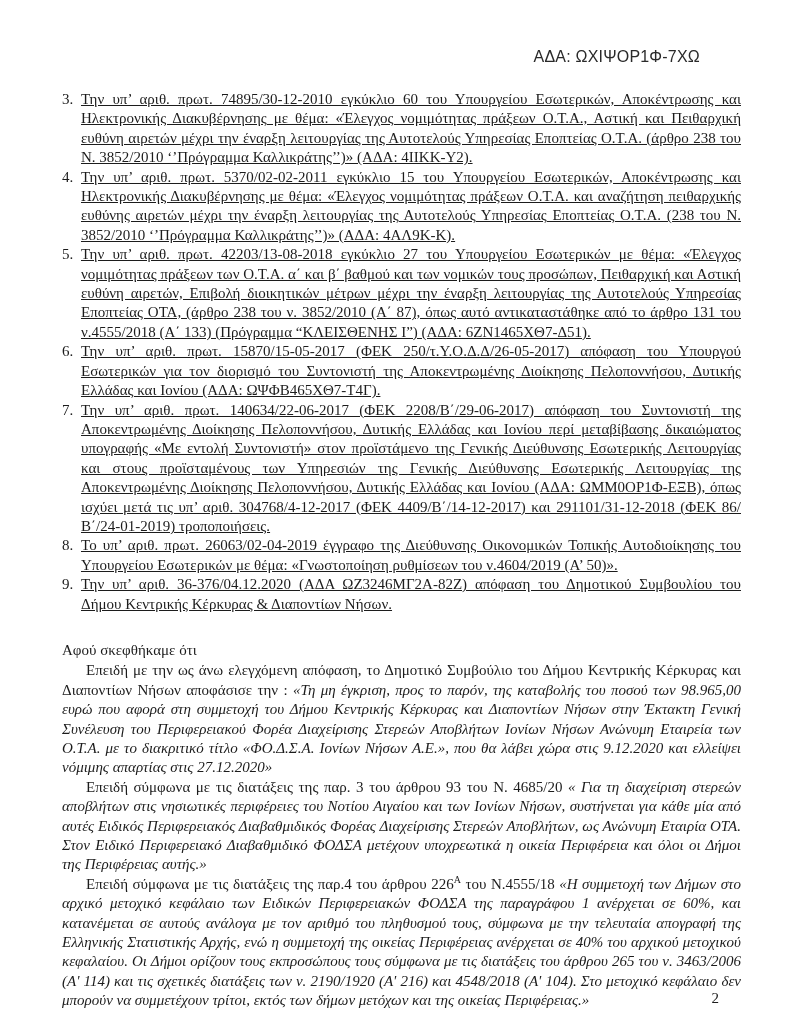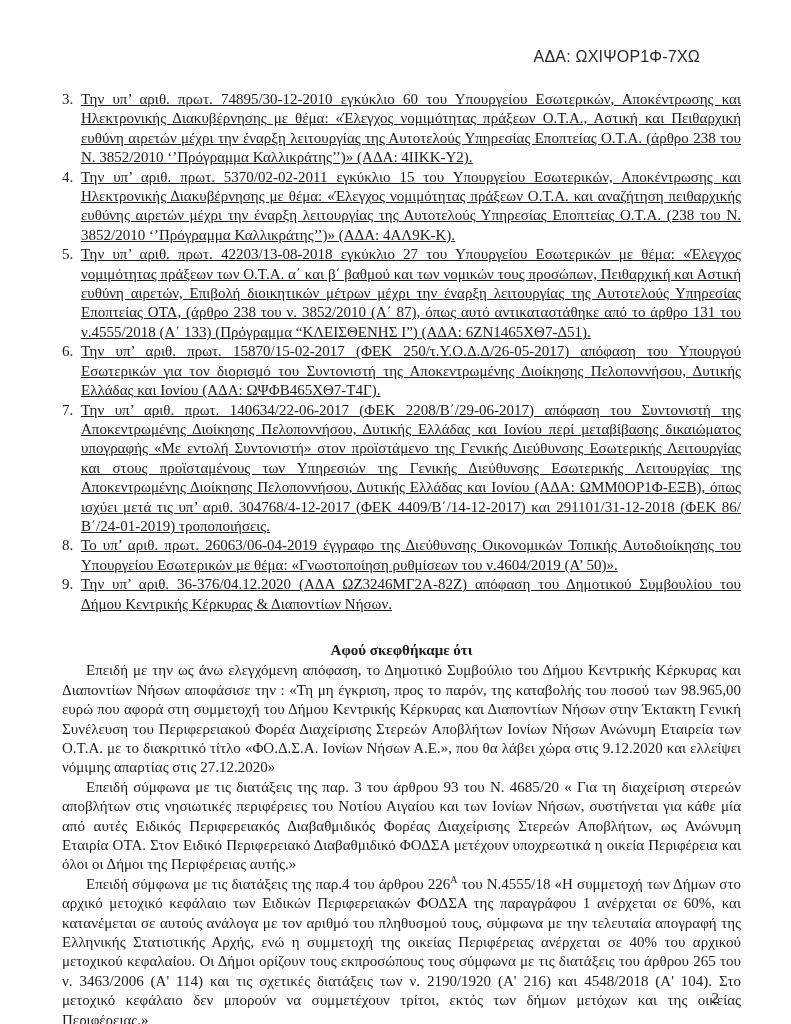--- a/index.html
+++ b/index.html
@@ -28,32 +28,32 @@
     position: absolute;
     top: 58px;
     left: 62px;
     right: 50px;
   }
   .ref-list { margin: 0; padding: 0; }
   .ref-item { display: flex; }
   .ref-item .num { flex: 0 0 19px; width: 19px; }
   .ref-item .txt { flex: 1; text-align: justify; text-decoration: underline; }
   .heading {
-    text-align: center;
-    font-weight: bold;
+    text-align: left;
+    font-weight: normal;
     margin-top: 27px;
     margin-bottom: 1px;
   }
   .para {
     margin: 0;
     text-align: justify;
     text-indent: 24px;
   }
   .lead { font-weight: normal; }
-  .it { }
+  .it { font-style: italic; }
   sup.a-sup { font-size: 10px; line-height: 0; vertical-align: super; }
   .pagenum {
     position: absolute;
     top: 957px;
     right: 72px;
     font-size: 15px;
   }
 </style>
 </head>
 <body>
@@ -72,29 +72,29 @@
       <div class="ref-item">
         <span class="num">4.</span>
         <span class="txt">Την υπ’ αριθ. πρωτ. 5370/02-02-2011 εγκύκλιο 15 του Υπουργείου Εσωτερικών, Αποκέντρωσης και Ηλεκτρονικής Διακυβέρνησης με θέμα: «Έλεγχος νομιμότητας πράξεων Ο.Τ.Α. και αναζήτηση πειθαρχικής ευθύνης αιρετών μέχρι την έναρξη λειτουργίας της Αυτοτελούς Υπηρεσίας Εποπτείας Ο.Τ.Α. (238 του Ν. 3852/2010 ‘’Πρόγραμμα Καλλικράτης’’)» (ΑΔΑ: 4ΑΛ9Κ-Κ).</span>
       </div>
       <div class="ref-item">
         <span class="num">5.</span>
         <span class="txt">Την υπ’ αριθ. πρωτ. 42203/13-08-2018 εγκύκλιο 27 του Υπουργείου Εσωτερικών με θέμα: «Έλεγχος νομιμότητας πράξεων των Ο.Τ.Α. α΄ και β΄ βαθμού και των νομικών τους προσώπων, Πειθαρχική και Αστική ευθύνη αιρετών, Επιβολή διοικητικών μέτρων μέχρι την έναρξη λειτουργίας της Αυτοτελούς Υπηρεσίας Εποπτείας ΟΤΑ, (άρθρο 238 του ν. 3852/2010 (Α΄ 87), όπως αυτό αντικαταστάθηκε από το άρθρο 131 του ν.4555/2018 (Α΄ 133) (Πρόγραμμα “ΚΛΕΙΣΘΕΝΗΣ Ι”) (ΑΔΑ: 6ΖΝ1465ΧΘ7-Δ51).</span>
       </div>
       <div class="ref-item">
         <span class="num">6.</span>
-        <span class="txt">Την υπ’ αριθ. πρωτ. 15870/15-02-2017 (ΦΕΚ 250/τ.Υ.Ο.Δ.Δ/26-05-2017) απόφαση του Υπουργού Εσωτερικών για τον διορισμό του Συντονιστή της Αποκεντρωμένης Διοίκησης Πελοποννήσου, Δυτικής Ελλάδας και Ιονίου (ΑΔΑ: ΩΨΦΒ465ΧΘ7-Τ4Γ).</span>
+        <span class="txt">Την υπ’ αριθ. πρωτ. 15870/15-05-2017 (ΦΕΚ 250/τ.Υ.Ο.Δ.Δ/26-05-2017) απόφαση του Υπουργού Εσωτερικών για τον διορισμό του Συντονιστή της Αποκεντρωμένης Διοίκησης Πελοποννήσου, Δυτικής Ελλάδας και Ιονίου (ΑΔΑ: ΩΨΦΒ465ΧΘ7-Τ4Γ).</span>
       </div>
       <div class="ref-item">
         <span class="num">7.</span>
         <span class="txt">Την υπ’ αριθ. πρωτ. 140634/22-06-2017 (ΦΕΚ 2208/Β΄/29-06-2017) απόφαση του Συντονιστή της Αποκεντρωμένης Διοίκησης Πελοποννήσου, Δυτικής Ελλάδας και Ιονίου περί μεταβίβασης δικαιώματος υπογραφής «Με εντολή Συντονιστή» στον προϊστάμενο της Γενικής Διεύθυνσης Εσωτερικής Λειτουργίας και στους προϊσταμένους των Υπηρεσιών της Γενικής Διεύθυνσης Εσωτερικής Λειτουργίας της Αποκεντρωμένης Διοίκησης Πελοποννήσου, Δυτικής Ελλάδας και Ιονίου (ΑΔΑ: ΩΜΜ0ΟΡ1Φ-ΕΞΒ), όπως ισχύει μετά τις υπ’ αριθ. 304768/4-12-2017 (ΦΕΚ 4409/Β΄/14-12-2017) και 291101/31-12-2018 (ΦΕΚ 86/Β΄/24-01-2019) τροποποιήσεις.</span>
       </div>
       <div class="ref-item">
         <span class="num">8.</span>
-        <span class="txt">Το υπ’ αριθ. πρωτ. 26063/06-04-2019 έγγραφο της Διεύθυνσης Οικονομικών Τοπικής Αυτοδιοίκησης του Υπουργείου Εσωτερικών με θέμα: «Γνωστοποίηση ρυθμίσεων του ν.4604/2019 (Α’ 50)».</span>
+        <span class="txt">Το υπ’ αριθ. πρωτ. 26063/02-04-2019 έγγραφο της Διεύθυνσης Οικονομικών Τοπικής Αυτοδιοίκησης του Υπουργείου Εσωτερικών με θέμα: «Γνωστοποίηση ρυθμίσεων του ν.4604/2019 (Α’ 50)».</span>
       </div>
       <div class="ref-item">
         <span class="num">9.</span>
         <span class="txt">Την  υπ’ αριθ. 36-376/04.12.2020 (ΑΔΑ ΩΖ3246ΜΓ2Α-82Ζ) απόφαση του Δημοτικού Συμβουλίου του Δήμου Κεντρικής Κέρκυρας &amp; Διαποντίων Νήσων.</span>
       </div>
     </div>
 
     <div class="heading">Αφού σκεφθήκαμε ότι</div>
 
     <p class="para"><span class="lead">Επειδή</span><span> με την ως άνω ελεγχόμενη απόφαση, το Δημοτικό Συμβούλιο του Δήμου Κεντρικής Κέρκυρας και Διαποντίων Νήσων  αποφάσισε την : </span><span class="it">«Τη μη έγκριση, προς το παρόν, της καταβολής του ποσού των 98.965,00 ευρώ που αφορά στη συμμετοχή του Δήμου Κεντρικής Κέρκυρας και Διαποντίων Νήσων στην Έκτακτη Γενική Συνέλευση του Περιφερειακού Φορέα Διαχείρισης Στερεών Αποβλήτων Ιονίων Νήσων Ανώνυμη Εταιρεία των Ο.Τ.Α. με το διακριτικό τίτλο «ΦΟ.Δ.Σ.Α. Ιονίων Νήσων Α.Ε.», που θα λάβει χώρα στις 9.12.2020 και ελλείψει νόμιμης απαρτίας στις 27.12.2020»</span></p>

